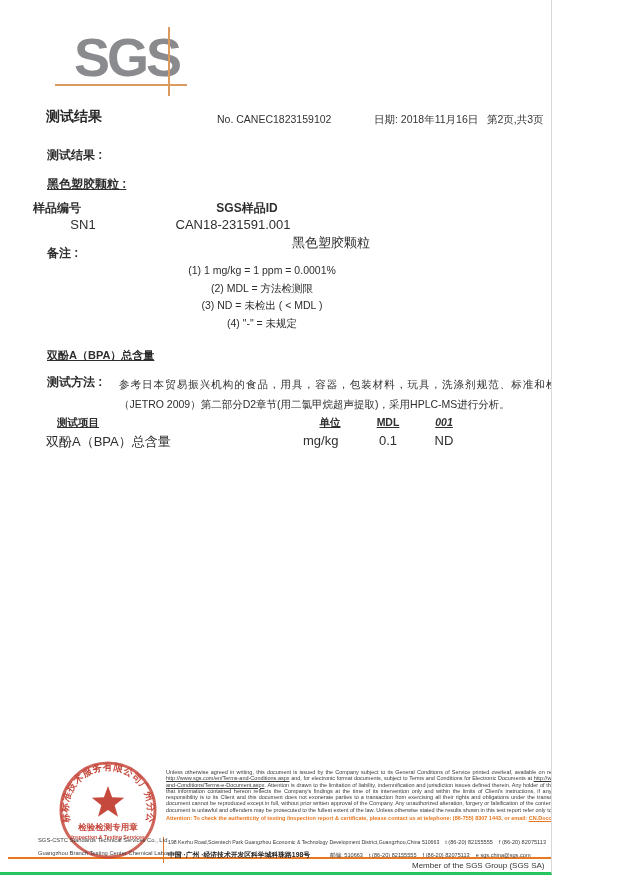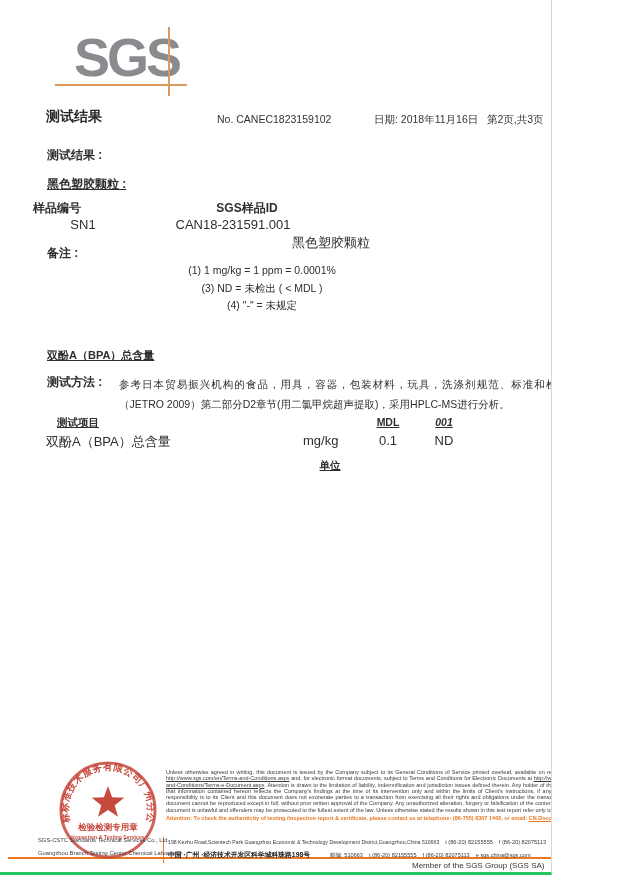--- a/index.html
+++ b/index.html
@@ -43,21 +43,21 @@
   .notes-list { left:112px; top:262px; width:300px;text-align:center; }
   .notes-list div { font-size:10.5px; line-height:17.5px; color:#2e2e2e; }
 
   .bpa-heading { left:47px; top:348px; font-size:11px; }
   .method-label { left:47px; top:374px; }
   .method-text { left:119px; top:374px; width:472px; font-size:10.5px; line-height:20px; text-align:justify; }
 
   
   .rt-head { font-size:10.5px; font-weight:bold; text-decoration:underline; }
   .rt-h1 { left:57px;  top:416px; }
-  .rt-h2 { left:303px; top:416px; width:54px; text-align:center;margin-top:43px; }
+  .rt-h2 { left:303px; top:416px; width:54px; text-align:center; }
   .rt-h3 { left:363px; top:416px; width:50px; text-align:center; }
   .rt-h4 { left:419px; top:416px; width:50px; text-align:center; font-style:italic; }
   .rt-c1 { left:46px;  top:433px; }
   .rt-c2 { left:303px; top:433px; width:54px; text-align:left; }
   .rt-c3 { left:363px; top:433px; width:50px; text-align:center; }
   .rt-c4 { left:419px; top:433px; width:50px; text-align:center; }
 
   
   .stamp-wrap { left:52px; top:754px; width:112px; height:112px; opacity:.92; z-index:1; }
   .company-lines { left:38px; top:834px; width:150px; z-index:3;
@@ -98,20 +98,21 @@
 
   <div class="abs label st-h1">样品编号</div>
   <div class="abs label st-h2">SGS样品ID</div>
   <div class="abs body-text st-c1">SN1</div>
   <div class="abs body-text st-c2">CAN18-231591.001</div>
   <div class="abs body-text st-c3">黑色塑胶颗粒</div>
 
   <div class="abs label notes-label">备注 :</div>
   <div class="abs notes-list">
     <div>(1) 1 mg/kg = 1 ppm = 0.0001%</div>
+    <div>(2) MDL = 方法检测限</div>
     <div>(3) ND = 未检出 ( &lt; MDL )</div>
     <div>(4) "-" = 未规定</div>
   </div>
 
   <div class="abs label u bpa-heading">双酚A（BPA）总含量</div>
   <div class="abs label method-label">测试方法 :</div>
   <div class="abs method-text">参考日本贸易振兴机构的食品，用具，容器，包装材料，玩具，洗涤剂规范、标准和检测方法（JETRO 2009）第二部分D2章节(用二氯甲烷超声提取)，采用HPLC-MS进行分析。</div>
 
   <div class="abs rt-head rt-h1">测试项目</div>
   <div class="abs rt-head rt-h2">单位</div>

